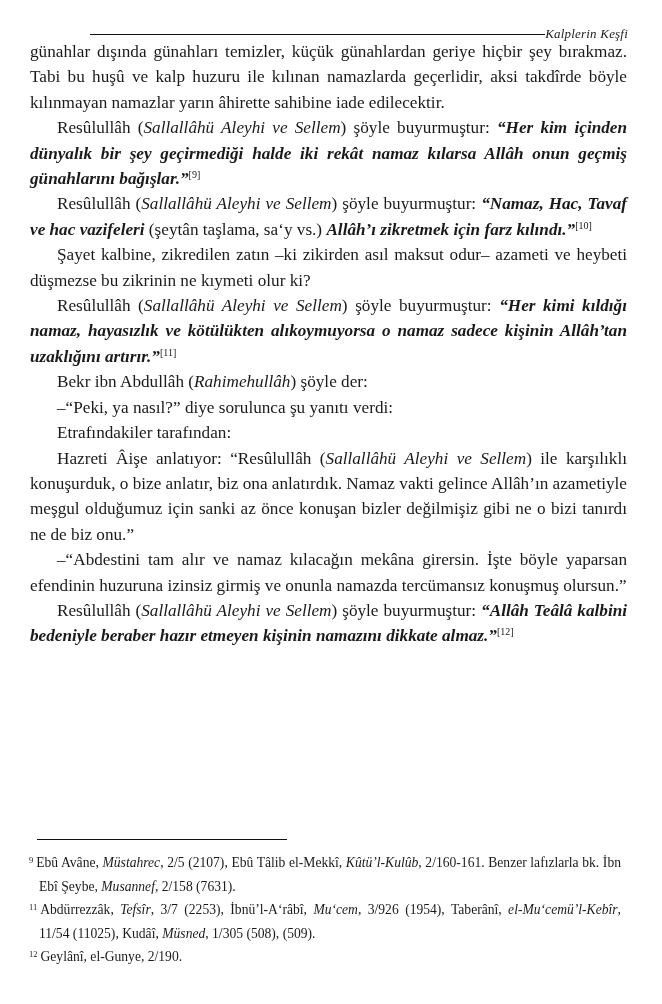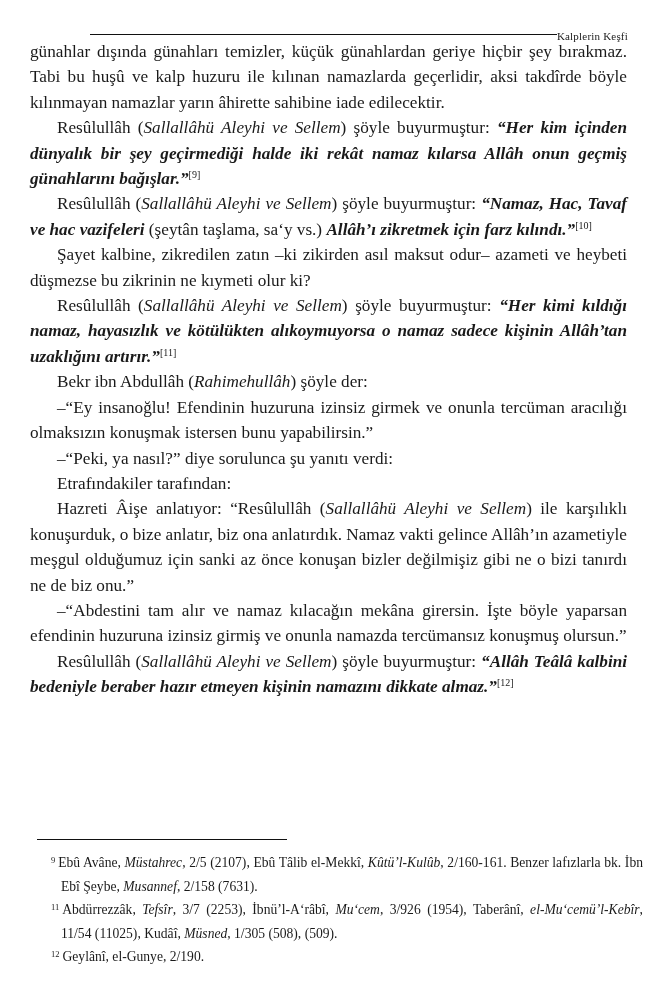--- a/index.html
+++ b/index.html
@@ -1,28 +1,28 @@
 <!DOCTYPE html>
 <html><head>
 <meta charset="utf-8">
 <style>
   html, body { margin: 0; padding: 0; background: #ffffff; }
   body { width: 662px; height: 1004px; position: relative; overflow: hidden; color: #1a1a1a; }
   .page { position: absolute; left: 0; top: 0; width: 662px; height: 1004px; font-family: "Liberation Serif", "DejaVu Serif", serif; }
   .header { position: absolute; top: 18px; left: 90px; right: 34px; height: 24px; display: flex; align-items: flex-end; }
   .header-rule { flex: 1; border-bottom: 1px solid #111; margin-bottom: 7px; }
-  .header-title { font-size: 11px; letter-spacing: 0.2px; }
+  .header-title { font-style: italic; font-size: 13px; letter-spacing: 0.2px; }
   .body { position: absolute; top: 39px; left: 30px; width: 597px; font-size: 17.2px; line-height: 25.4px; text-align: justify; }
   .body p { margin: 0; }
   .indent { text-indent: 27px; font-family: Liberation Serif, serif; }
   .q { font-weight: bold; font-style: italic; }
   .i { font-style: italic; }
   sup, .fnref { font-size: 10px; vertical-align: 6px; line-height: 0; }
   .footrule { position: absolute; top: 839px; left: 37px; width: 250px; border-top: 1px solid #111; }
-  .footnotes { position: absolute; top: 851px; left: 46px; width: 597px; font-size: 13.6px; line-height: 23.5px; text-align: justify; }
+  .footnotes { position: absolute; top: 851px; left: 24px; width: 597px; font-size: 13.6px; line-height: 23.5px; text-align: justify; }
   .fn { margin: 0; padding-left: 15px; text-indent: -10px; }
   .fn .num { font-size: 8.5px; vertical-align: 4px; line-height: 0; margin-right: 3px; }
 </style>
 </head>
 <body>
 
 <div class="page">
   <div class="header">
     <div class="header-rule"></div>
     <span class="header-title">Kalplerin Keşfi</span>
@@ -34,21 +34,20 @@
     <p class="indent"><span>Resûlullâh (</span><span class="i">Sallallâhü Aleyhi ve Sellem</span><span>) şöyle buyurmuştur: </span><span class="q">“Her kim içinden dünyalık bir şey geçirmediği halde iki rekât namaz kılarsa Allâh onun geçmiş günahlarını bağışlar.”</span><span class="fnref">[9]</span></p>
 
     <p class="indent"><span>Resûlullâh (</span><span class="i">Sallallâhü Aleyhi ve Sellem</span><span>) şöyle buyurmuştur: </span><span class="q">“Namaz, Hac, Tavaf ve hac vazifeleri</span><span> (şeytân taşlama, sa‘y vs.) </span><span class="q">Allâh’ı zikretmek için farz kılındı.”</span><span class="fnref">[10]</span></p>
 
     <p class="indent"><span>Şayet kalbine, zikredilen zatın –ki zikirden asıl maksut odur– azameti ve heybeti düşmezse bu zikrinin ne kıymeti olur ki?</span></p>
 
     <p class="indent"><span>Resûlullâh (</span><span class="i">Sallallâhü Aleyhi ve Sellem</span><span>) şöyle buyurmuştur: </span><span class="q">“Her kimi kıldığı namaz, hayasızlık ve kötülükten alıkoymuyorsa o namaz sadece kişinin Allâh’tan uzaklığını artırır.”</span><span class="fnref">[11]</span></p>
 
     <p class="indent"><span>Bekr ibn Abdullâh (</span><span class="i">Rahimehullâh</span><span>) şöyle der:</span></p>
 
-    <p class="indent"><span>–“Ey insanoğlu! Efendinin huzuruna izinsiz girmek ve onunla tercüman aracılığı olmaksızın konuşmak istersen bunu yapabilirsin.”</span></p>
     <p class="indent"><span>–“Peki, ya nasıl?” diye sorulunca şu yanıtı verdi:</span></p>
     <p class="indent"><span>Etrafındakiler tarafından:</span></p>
     <p class="indent"><span>Hazreti Âişe anlatıyor: “Resûlullâh (</span><span class="i">Sallallâhü Aleyhi ve Sellem</span><span>) ile karşılıklı konuşurduk, o bize anlatır, biz ona anlatırdık. Namaz vakti gelince Allâh’ın azametiyle meşgul olduğumuz için sanki az önce konuşan bizler değilmişiz gibi ne o bizi tanırdı ne de biz onu.”</span></p>
 
     <p class="indent"><span>–“Abdestini tam alır ve namaz kılacağın mekâna girersin. İşte böyle yaparsan efendinin huzuruna izinsiz girmiş ve onunla namazda tercümansız konuşmuş olursun.”</span></p>
 
     <p class="indent"><span>Resûlullâh (</span><span class="i">Sallallâhü Aleyhi ve Sellem</span><span>) şöyle buyurmuştur: </span><span class="q">“Allâh Teâlâ kalbini bedeniyle beraber hazır etmeyen kişinin namazını dikkate almaz.”</span><span class="fnref">[12]</span></p>
   </div>
 
   <div class="footrule"></div>

